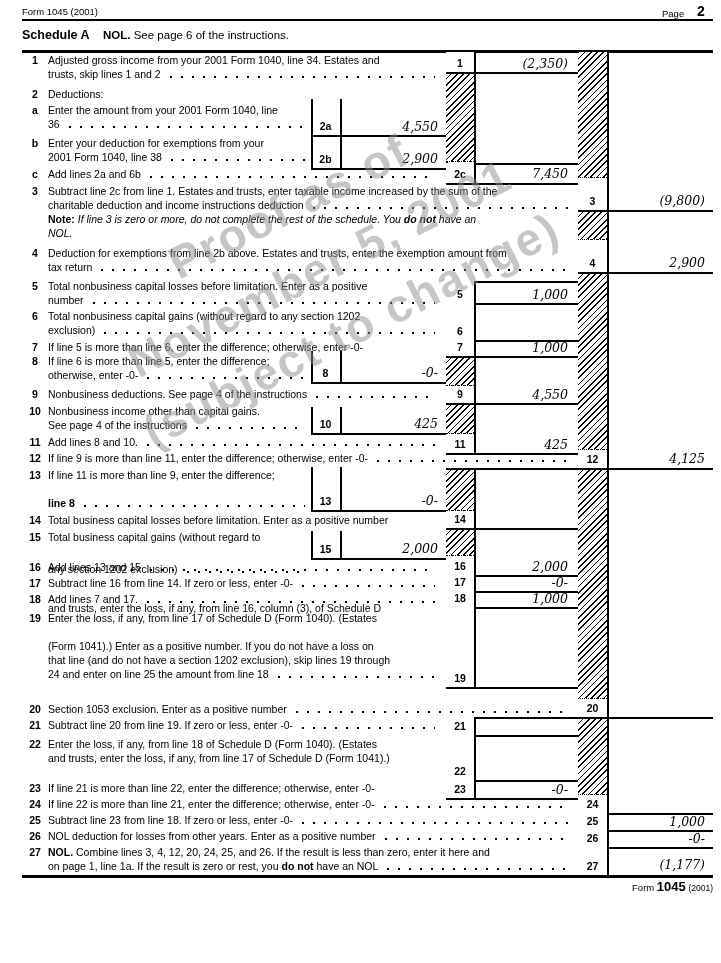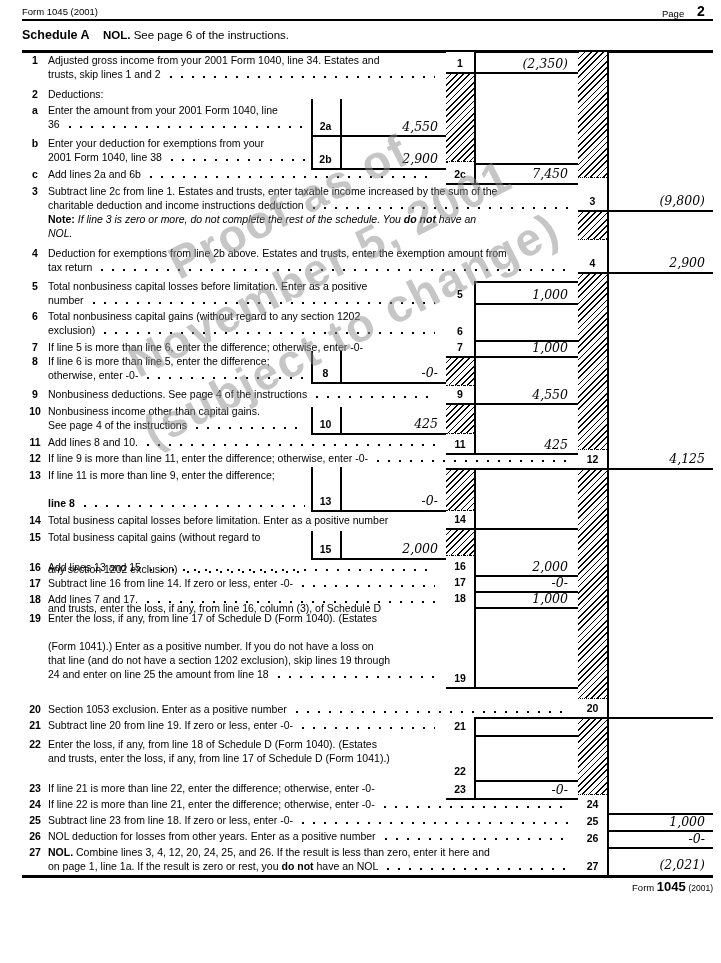--- a/index.html
+++ b/index.html
@@ -154,21 +154,21 @@
   <div class="val" style="left:474px;top:437px;width:100px">425</div>
   <div class="val" style="left:607px;top:451px;width:104px">4,125</div>
   <div class="val" style="left:340px;top:493px;width:104px">-0-</div>
   <div class="val" style="left:340px;top:541px;width:104px">2,000</div>
   <div class="val" style="left:474px;top:559px;width:100px">2,000</div>
   <div class="val" style="left:474px;top:575px;width:100px">-0-</div>
   <div class="val" style="left:474px;top:591px;width:100px">1,000</div>
   <div class="val" style="left:474px;top:782px;width:100px">-0-</div>
   <div class="val" style="left:607px;top:814px;width:104px">1,000</div>
   <div class="val" style="left:607px;top:831px;width:104px">-0-</div>
-  <div class="val" style="left:607px;top:857px;width:104px">(2,021)</div>
+  <div class="val" style="left:607px;top:857px;width:104px">(1,177)</div>
 
   <div class="tr" style="top:54px;left:22px;width:416px">
       <span class="num">1</span>
       <span class="txt">Adjusted gross income from your 2001 Form 1040, line 34. Estates and</span>
     </div>
   <div class="tr" style="top:68px;left:48px;width:390px">
       <span class="txt">trusts, skip lines 1 and 2</span>
       <span class="lead"></span>
     </div>
   <div class="tr" style="top:88px;left:22px;width:416px">

